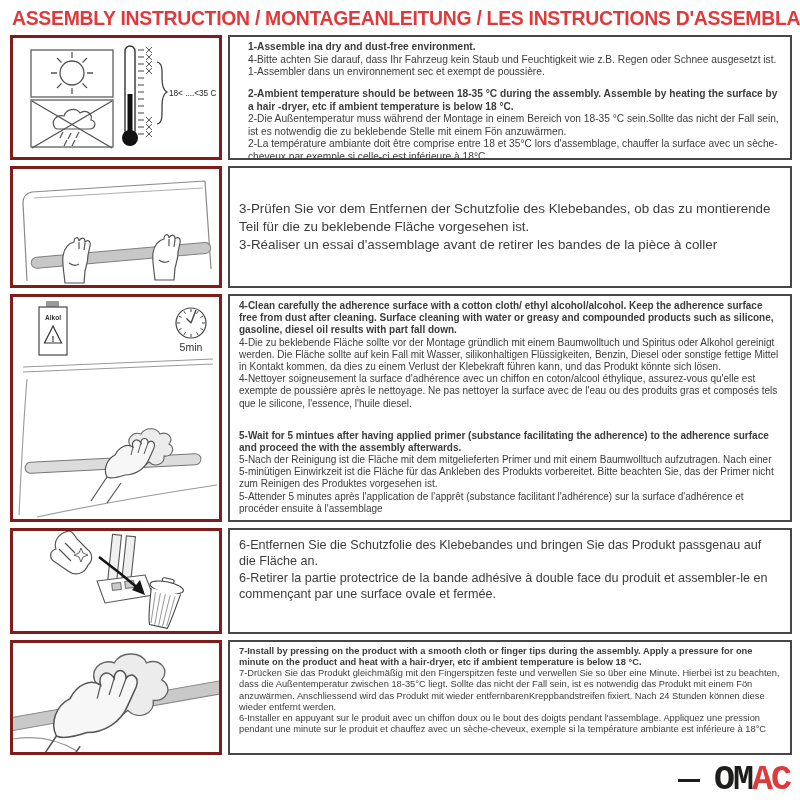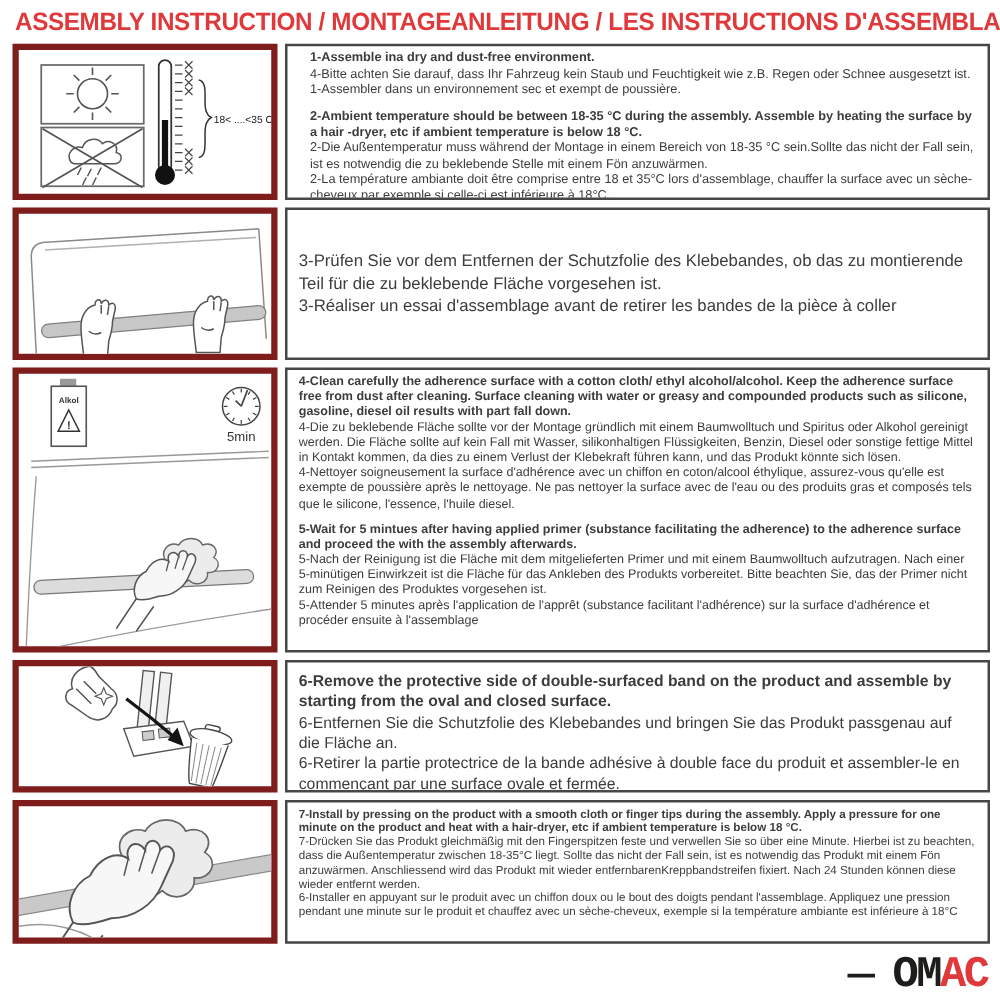--- a/index.html
+++ b/index.html
@@ -17,42 +17,42 @@
     font-weight: bold;
     font-size: 20px;
     letter-spacing: -0.3px;
     padding: 7px 0 5px 0;
     transform: scaleX(0.97);
     white-space: nowrap;
   }
   .row { display: flex; gap: 6px; margin: 0 8px 6px 10px; }
   .illus {
     flex: none; width: 212px;
-    border: 5px solid #7f1d1d; background: #fff;
+    border: 3px solid #7f1d1d; background: #fff;
     overflow: hidden;
   }
   .illus svg { display: block; }
   .textbox {
     flex: 1;
     border: 2px solid #474747;
     padding: 4px 9px;
     overflow: hidden;
   }
   .r1 { height: 125px; }
   .r2 { height: 122px; }
   .r3 { height: 228px; }
   .r4 { height: 106px; }
   .r5 { height: 115px; }
   .r1 .textbox { font-size: 10.2px; line-height: 1.24; padding-left: 18px; }
   .r2 .textbox { font-size: 13.4px; line-height: 1.32; display: flex; align-items: center; }
   .r3 .textbox { font-size: 10px;   line-height: 1.22; }
   .r4 .textbox { font-size: 12.6px; line-height: 1.3; padding-top: 7px; }
   .r5 .textbox { font-size: 9.3px;  line-height: 1.2; }
   .block + .block { margin-top: 9px; }
-  .r3 .block + .block { margin-top: 8px; }
+  .r3 .block + .block { margin-top: 20px; }
   .en { font-weight: bold; }
   .logo-row {
     display: flex; justify-content: flex-end; align-items: center;
     height: 38px; margin: 0 10px 0 8px;
   }
   .logo-dash { width: 22px; height: 3px; background: #1d1d1b; margin-right: 14px; }
   .logo-text {
     font-family: Liberation Mono, monospace;
     font-weight: bold; font-size: 35px; letter-spacing: -2px;
     line-height: 1;
@@ -207,21 +207,20 @@
           <path stroke="#888" stroke-width="0.8" d="M140 63L142 94M145 63L146 95M150 63L150 95M155 63L154 95M160 63L158 94"></path>
         </g>
         <g>
           <path d="M86 26C102 38 112 46 126 58" fill="none" stroke="#151515" stroke-width="2.6"></path>
           <polygon points="132,64 119,59 127,49" fill="#151515"></polygon>
         </g>
       </svg>
     </div>
     <div class="textbox">
       <div class="block">
-        <div class="en">6-Remove the protective side of double-surfaced band on the product and assemble by starting from the oval and closed surface.</div>
         <div class="de">6-Entfernen Sie die Schutzfolie des Klebebandes und bringen Sie das Produkt passgenau auf die Fläche an.</div>
         <div class="fr">6-Retirer la partie protectrice de la bande adhésive à double face du produit et assembler-le en commençant par une surface ovale et fermée.</div>
       </div>
     </div>
   </div>
 
   <div class="row r5">
     <div class="illus">
       <svg width="208" height="111" viewBox="0 0 208 111">
         <g transform="rotate(-10 104 62)">

